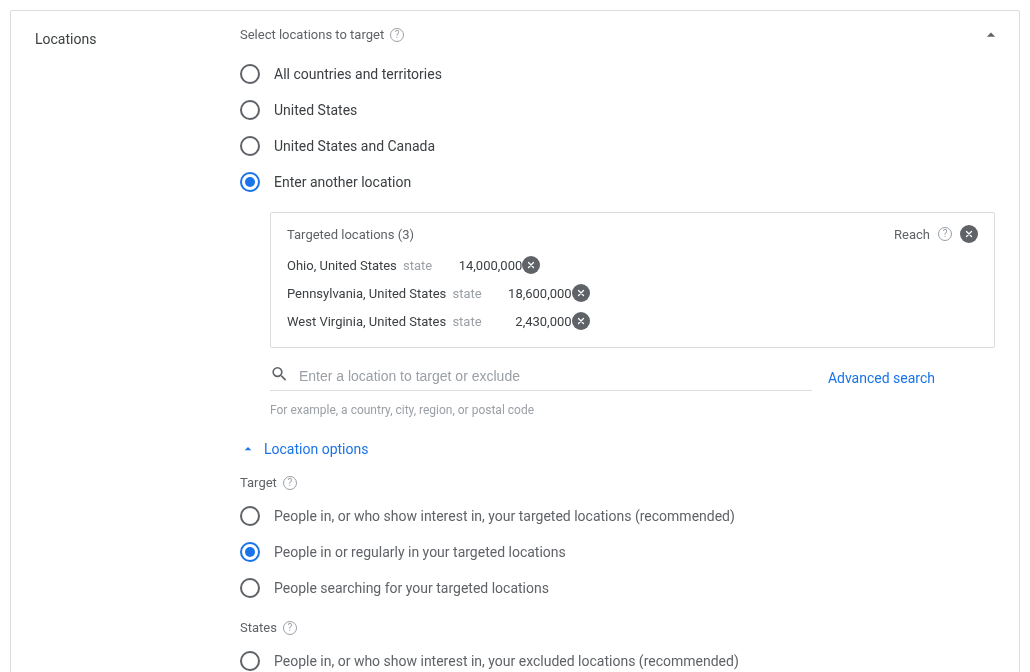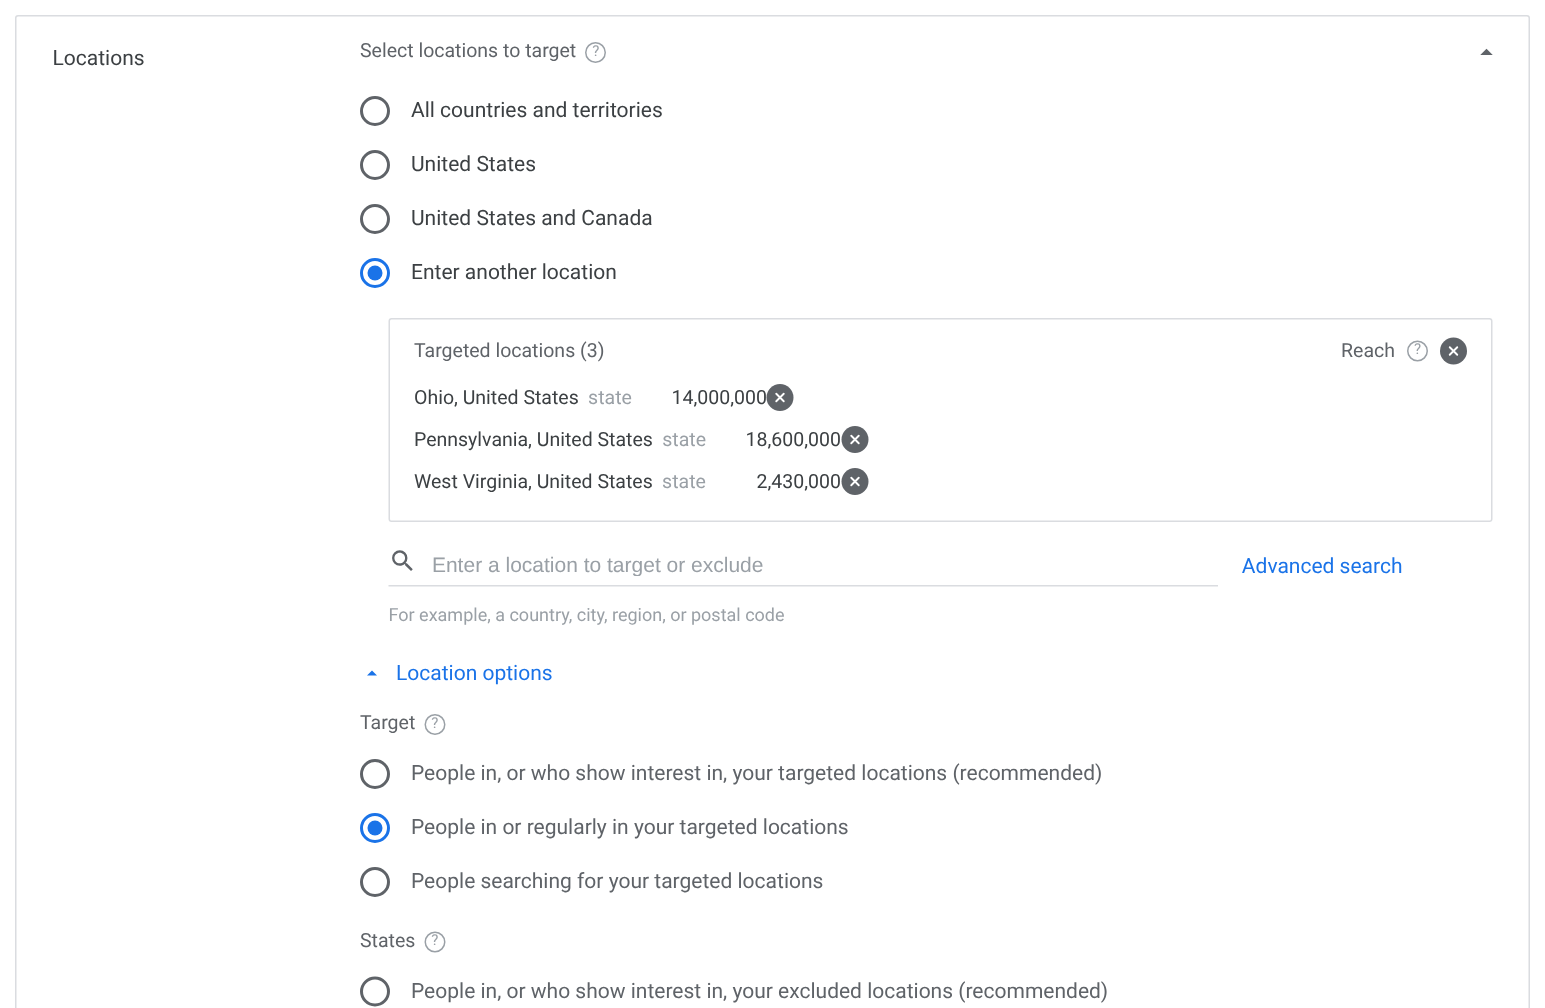--- a/index.html
+++ b/index.html
@@ -91,21 +91,21 @@
     }
     .radio-label {
       font-size: 14px;
       color: #3c4043;
       cursor: pointer;
     }
     .radio-label.muted {
       color: #5f6368;
     }
     .indent {
-      margin-left: 19px;
+      margin-left: 30px;
     }
     .locations-box {
       border: 1px solid #dadce0;
       border-radius: 2px;
       margin-top: 12px;
       padding: 12px 16px;
     }
     .box-header {
       display: flex;
       align-items: center;

